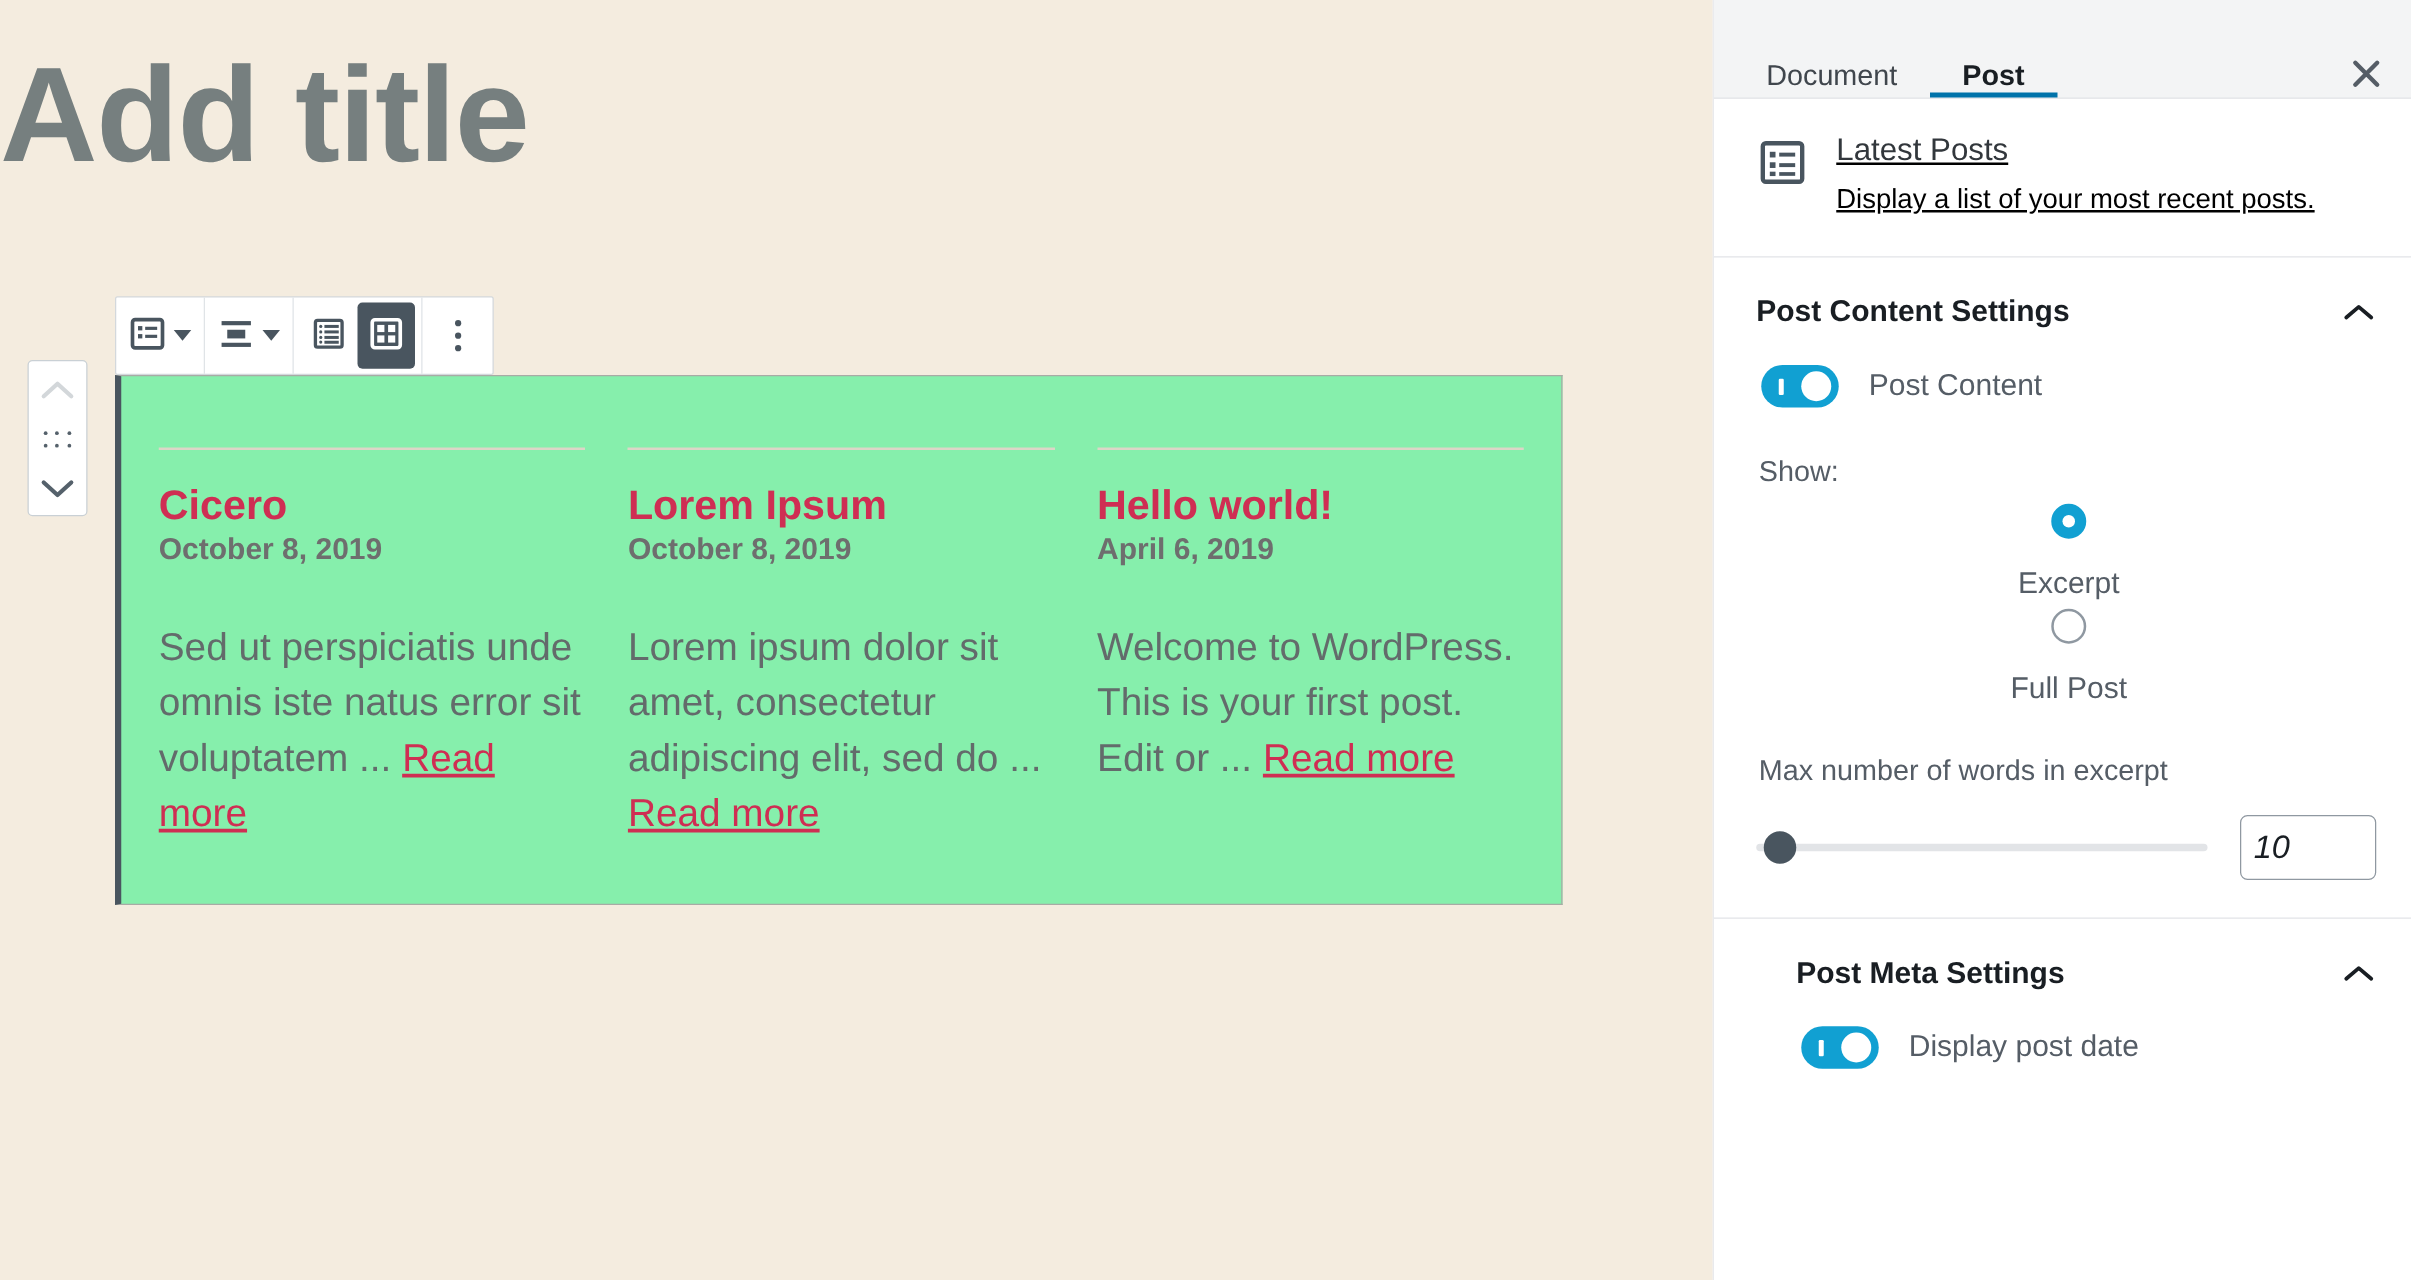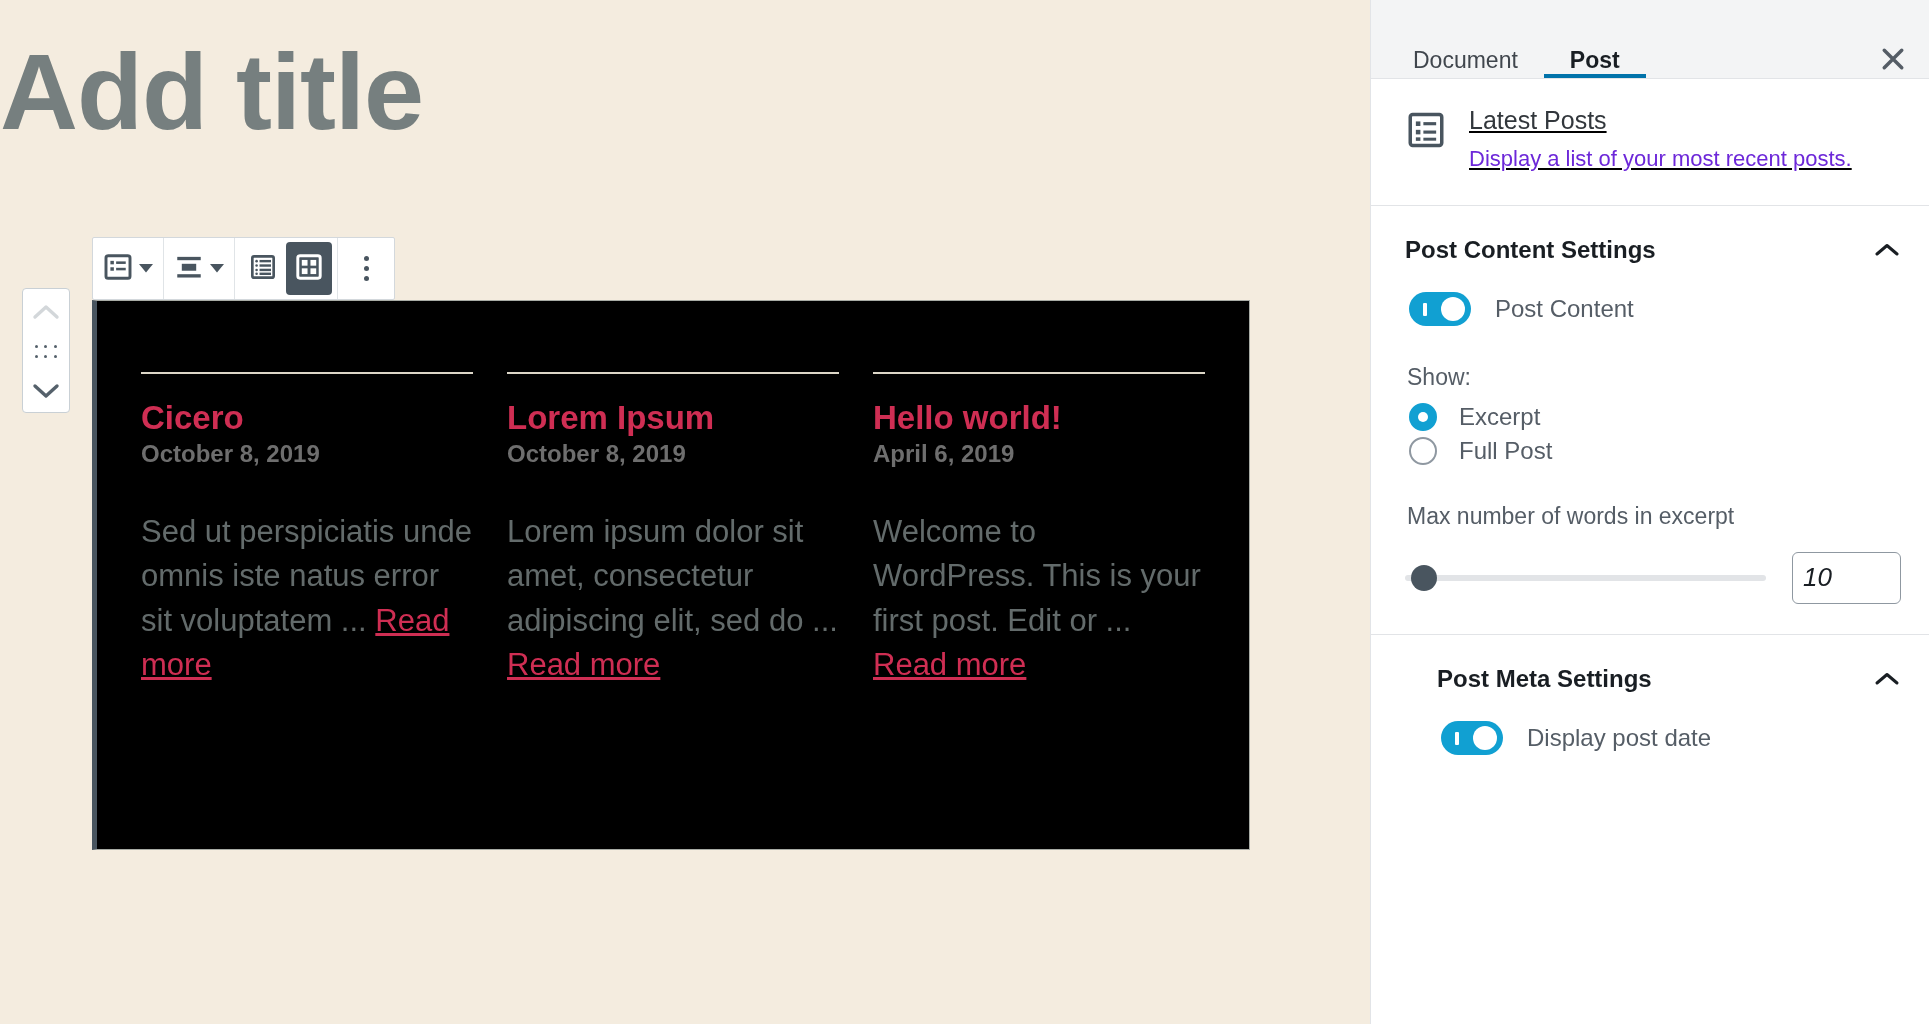--- a/index.html
+++ b/index.html
@@ -158,26 +158,26 @@
     width: 5px; height: 5px; border-radius: 50%;
     background: #49555f; display:block;
   }
 
   
   .latest-posts-block {
     position: absolute;
     left: 92px;
     top: 300px;
     width: 1158px;
-    height: 550px;
+    height: 424px;
     box-sizing: border-box;
     border: 1px solid #a8aba5;
     border-left: 5px solid #49555f;
-    background: #000000;
-    padding: 16px;
+    background: #86efac;
+    padding: 2px;
   }
   .posts-grid {
     display: flex;
     gap: 34px;
     padding: 55px 28px 0 28px;
     box-sizing: border-box;
   }
   .post-col {
     flex: 1 1 0;
     min-width: 0;
@@ -283,21 +283,21 @@
   }
   .block-card-text { min-width: 0; }
   .block-card-title {
     font-size: 25px;
     color: #32373c;
     margin: 0 0 8px 0;
     line-height: 1.2;
   }
   .block-card-desc {
     font-size: 22px;
-    color: #6d28d9;
+    color: #000000;
     margin: 0;
     line-height: 1.45;
   }
 
   .panel {
     border-bottom: 1px solid #e2e4e7;
     padding: 0 28px 30px 34px;
   }
   .panel-header {
     display: flex;
@@ -358,20 +358,21 @@
     font-size: 23px;
     color: #555d66;
     margin: 38px 0 12px 2px;
   }
   .radio-row {
     display: flex;
     align-items: center;
     gap: 22px;
     margin: 6px 0 0 4px;
     cursor: pointer;
+    flex-direction: column;
   }
   .radio {
     width: 28px;
     height: 28px;
     border-radius: 50%;
     border: 2px solid #8f98a1;
     background: #ffffff;
     box-sizing: border-box;
     position: relative;
     flex: 0 0 28px;

